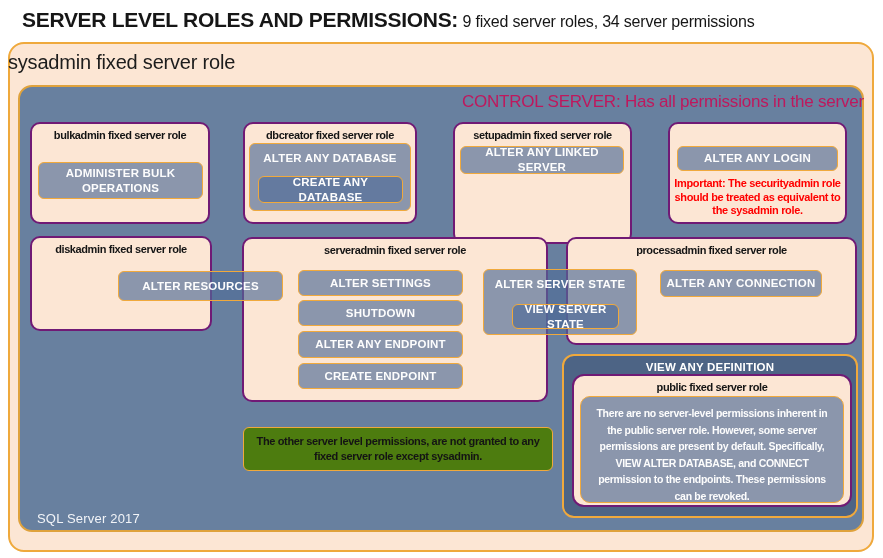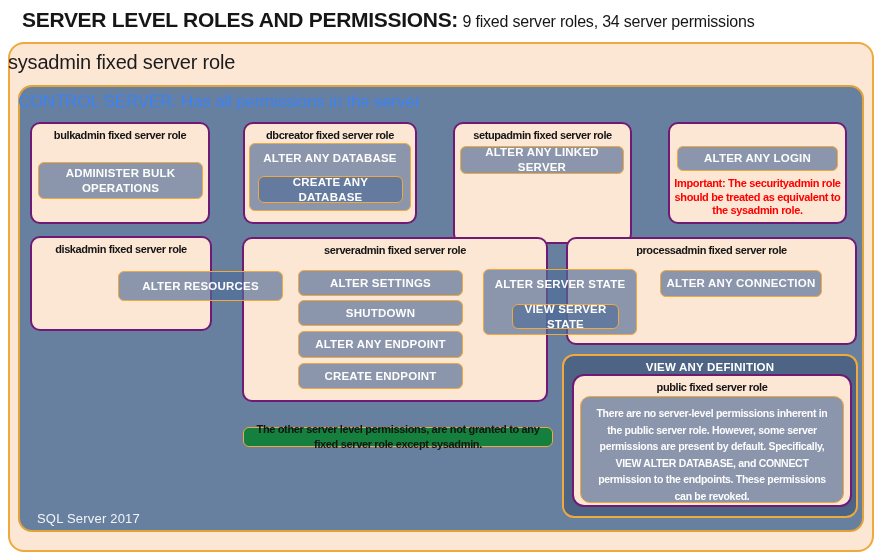--- a/index.html
+++ b/index.html
@@ -10,22 +10,22 @@
   .title-main { font-size:21px; font-weight:600; letter-spacing:-0.3px; }
   .title-sub  { font-size:16px; font-weight:400; letter-spacing:-0.2px; }
 
   .outer { position:absolute; left:8px; top:42px; width:866px; height:510px;
            background:#FCE6D4; border:2px solid #EFA93C; border-radius:16px; }
   .sysadmin-label { position:absolute; left:8px; top:51px; width:866px; 
            font-size:20px; color:#1c1c1c; letter-spacing:-0.2px; }
 
   .control { position:absolute; left:18px; top:85px; width:846px; height:447px;
            background:#68809F; border:2px solid #DFA23C; border-radius:14px; }
-  .control-label { position:absolute; left:18px; top:92px; width:846px; text-align:left;
-           font-size:17px; color:#3b82f6; letter-spacing:-0.2px; }
+  .control-label { position:absolute; left:18px; top:92px; width:846px; text-align:right;
+           font-size:17px; color:#be185d; letter-spacing:-0.2px; }
 
   .role { position:absolute; background:#FCE6D4; border:2px solid #701a75; border-radius:10px; }
   .role-label { position:absolute; top:5px; left:0; right:0; text-align:center;
            font-weight:bold; font-size:11px; letter-spacing:-0.4px; color:#141414; white-space:nowrap; }
 
   .perm { position:absolute; background:rgba(80,108,152,0.66); border:1.5px solid #F0A93C;
            border-radius:6px; color:#fdfdfd; font-weight:bold; font-size:11.5px;
            letter-spacing:0.2px; display:flex; align-items:center; justify-content:center;
            text-align:center; line-height:15px; padding:1px 4px; }
   .perm-outer { display:block; padding:0; }
@@ -35,22 +35,22 @@
            font-size:11px; letter-spacing:-0.35px; line-height:13.5px; text-align:center; }
 
   .defbox { position:absolute; left:562px; top:354px; width:296px; height:164px;
            background:#4D6485; border:2px solid #F0A93C; border-radius:12px; }
   .defbox-label { position:absolute; top:5px; left:0; right:0; text-align:center; color:#ffffff;
            font-weight:bold; font-size:11.5px; letter-spacing:0.2px; }
 
   .public-note { display:block; border-radius:10px; font-size:10.5px; letter-spacing:-0.3px;
            line-height:16.5px; padding:8px 8px; overflow:hidden; }
 
-  .note-box { position:absolute; left:243px; top:427px; width:310px; height:20px;
-           background:#15803d; border:1.5px solid #F0A93C; border-radius:6px;
+  .note-box { position:absolute; left:243px; top:427px; width:310px; height:44px;
+           background:#4d7c0f; border:1.5px solid #F0A93C; border-radius:6px;
            display:flex; align-items:center; justify-content:center; text-align:center;
            color:#141414; font-weight:bold; font-size:11px; letter-spacing:-0.35px;
            line-height:15px; padding:1px 6px; }
 
   .footer { position:absolute; left:37px; top:511px; color:#f2f4f8; font-size:13px; letter-spacing:0.2px; }
 </style>
 </head>
 <body>
 
 <div class="canvas">

